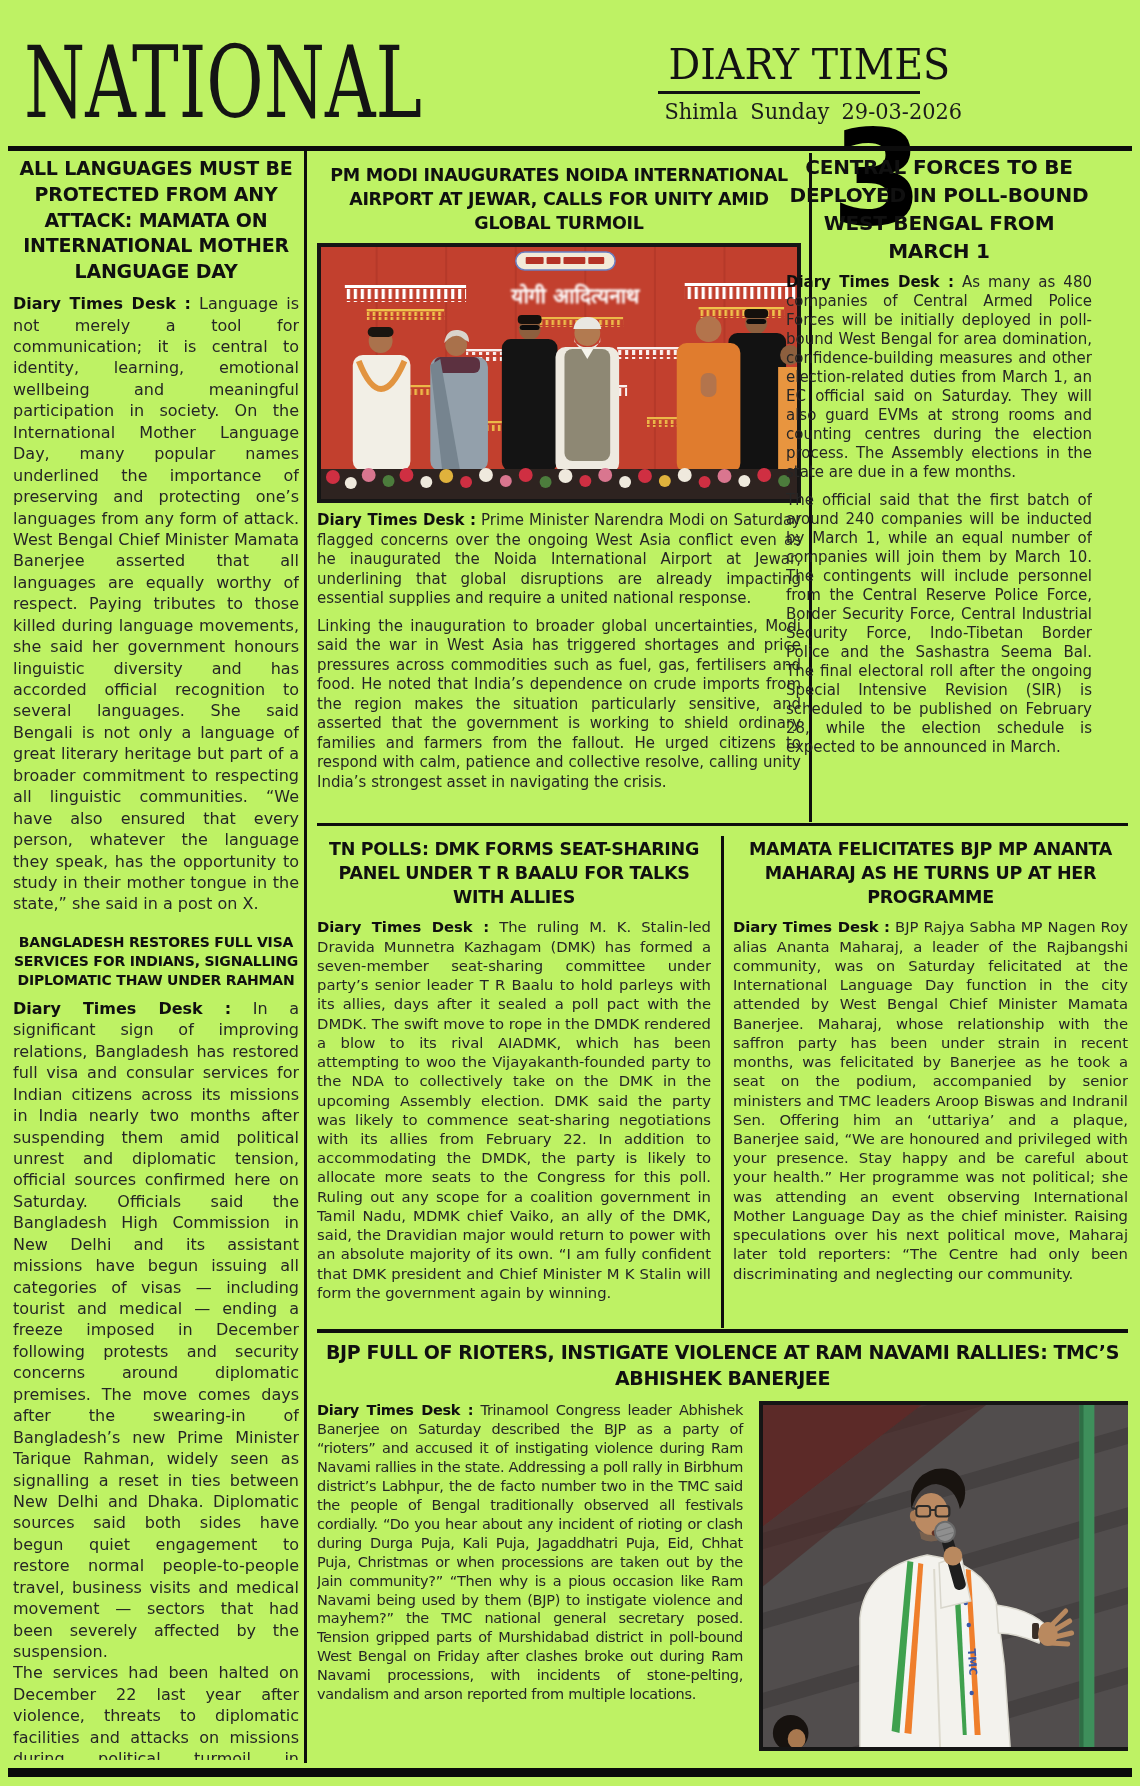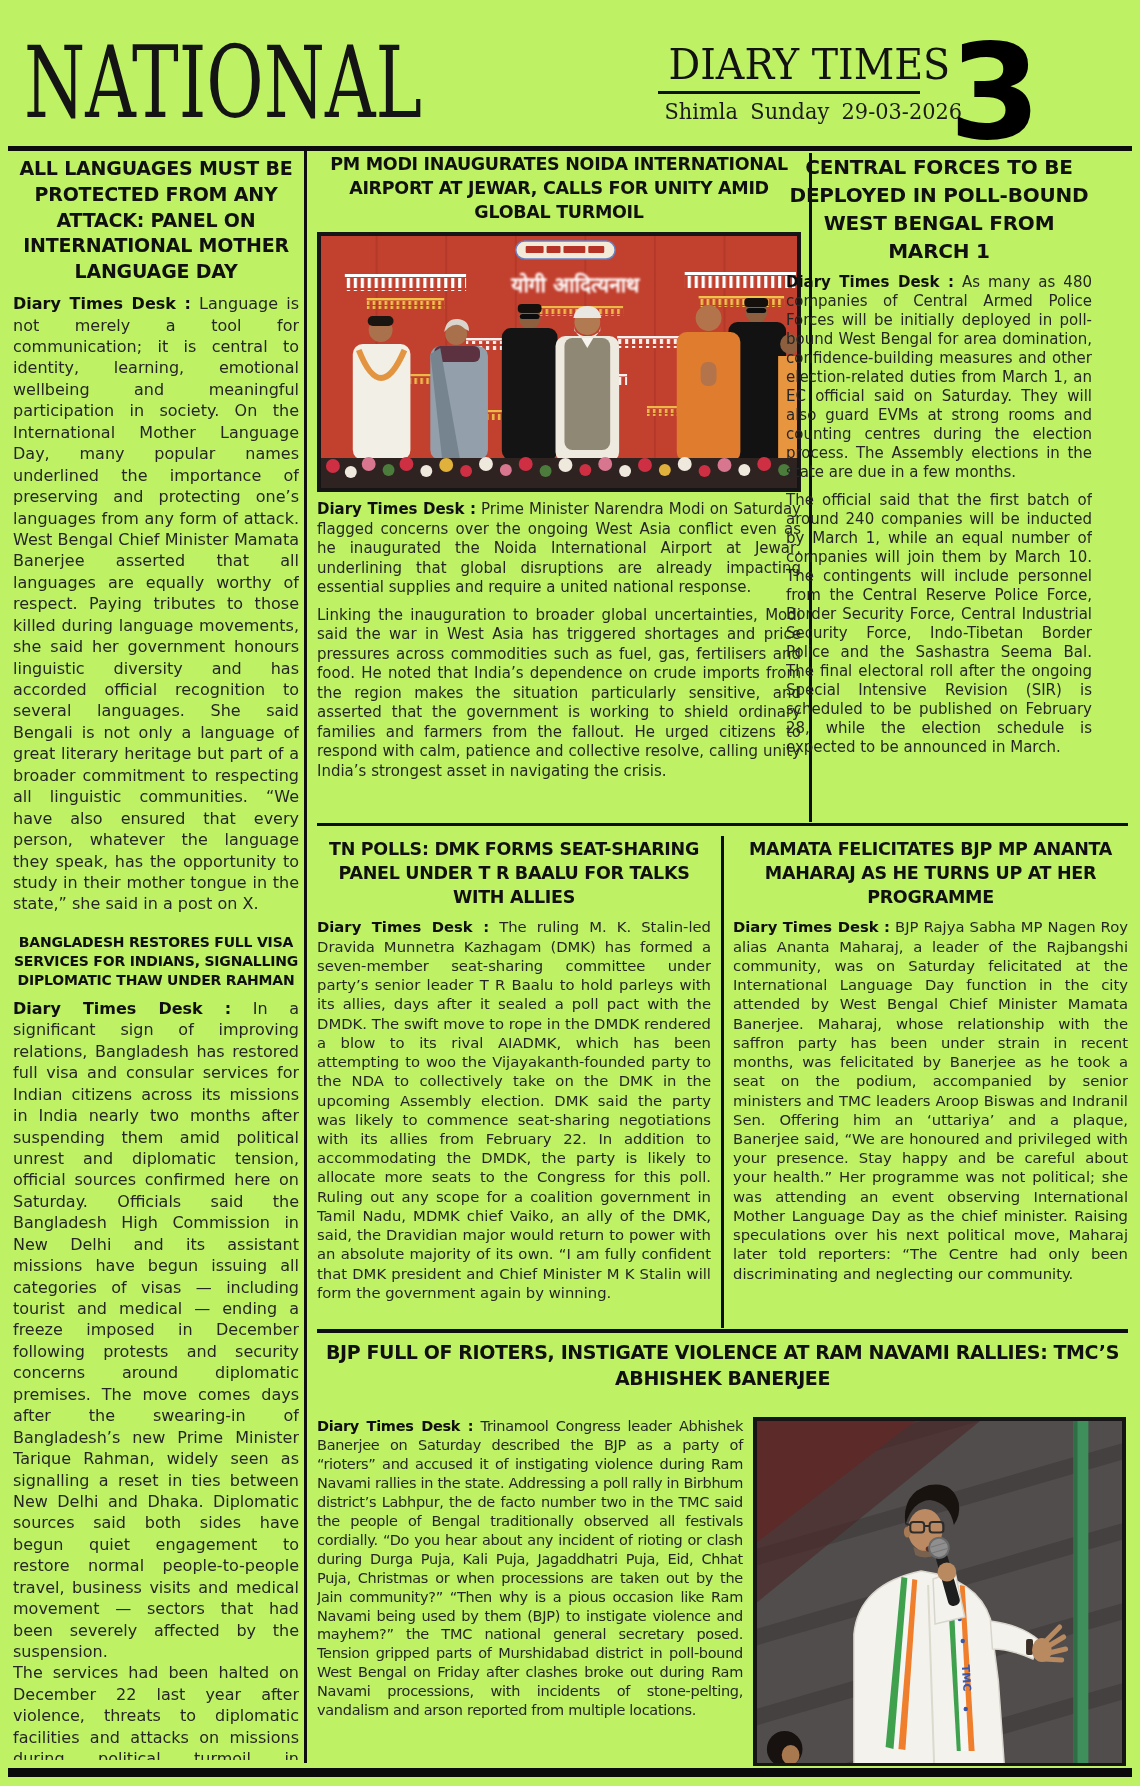--- a/index.html
+++ b/index.html
@@ -4,21 +4,21 @@
 <style>
   * { margin:0; padding:0; box-sizing:border-box; }
   html,body { background:#ffffff; }
   .page { position:relative; width:1140px; height:1786px; margin:0 auto; background:#bef264;
           font-family:"DejaVu Sans","Liberation Sans",sans-serif; color:#232323; overflow:hidden; }
 
   
   .national { position:absolute; left:24px; top:30px; font-family:"DejaVu Serif","Liberation Serif",serif;
               font-size:100px; line-height:1.05; color:#141414; transform:scaleX(.70);
               transform-origin:left top; white-space:nowrap; }
-  .mh-group { position:absolute; left:658px; top:40px; display:flex; align-items:flex-start; }
+  .mh-group { position:absolute; left:658px; top:40px; display:flex; align-items:flex-end;flex-direction:column; }
   .mh-left  { width:262px; text-align:center; }
   .mh-title { font-family:"DejaVu Serif","Liberation Serif",serif; font-size:43px; line-height:1.12;
               color:#121212; transform:scaleX(.92); transform-origin:center; white-space:nowrap; }
   .mh-rule  { height:3px; background:#121212; margin:3px 0 5px; }
   .mh-date  { font-family:"DejaVu Serif","Liberation Serif",serif; font-size:22px; color:#1b1b1b;
               transform:scaleX(.95); transform-origin:center; white-space:nowrap; }
   .mh-date span + span { margin-left:13px; }
   .mh-vbar  { width:3px; background:#111; margin:2px 12px 0 14px; }
   .mh-page  { font-size:132px; font-weight:bold; line-height:.80; color:#000; letter-spacing:-3px; }
 
@@ -29,21 +29,21 @@
   #vr-a       { left:809px; top:153px; height:669px; }
   #vr-b       { left:721px; top:836px; height:492px; }
   .hr         { position:absolute; height:3px; background:#0e0e0e; }
   #hr-a       { left:317px; top:823px; width:811px; }
   #hr-b       { left:317px; top:1329px; width:811px; height:4px; }
   .bottom-bar { position:absolute; left:8px; top:1768px; width:1124px; height:9px; background:#0a0a0a; }
 
   
   .article { position:absolute; overflow:hidden; }
   #art-left-col { left:13px;  top:156px;  width:286px; height:1604px; }
-  #art-jewar    { left:317px; top:153px;  width:484px; height:668px; }
+  #art-jewar    { left:317px; top:164px;  width:484px; height:668px; }
   #art-central  { left:786px; top:153px;  width:306px; height:668px; }
   #art-tnpolls  { left:317px; top:838px;  width:394px; height:488px; }
   #art-mamata   { left:733px; top:838px;  width:395px; height:488px; }
   #art-abhishek { left:317px; top:1340px; width:811px; height:426px; }
 
   .headline { font-weight:bold; text-align:center; color:#101010; font-size:18px; line-height:1.36; letter-spacing:-.2px; }
   #art-left-col .headline { font-size:19px; }
   #art-left-col .headline.h2 { font-size:14px; margin-top:18px; }
   #art-jewar .headline, #art-tnpolls .headline, #art-mamata .headline { font-size:17.5px; letter-spacing:-.3px; }
   #art-central .headline { font-size:20px; line-height:1.4; }
@@ -55,21 +55,21 @@
   .flush { margin-top:0; }
   #art-left-col .body { font-size:16px; line-height:1.34; }
   #art-jewar .body    { font-size:15px; line-height:1.3; }
   #art-central .body  { font-size:15px; line-height:1.27; }
   #art-tnpolls .body, #art-mamata .body { font-size:14.8px; line-height:1.3; }
   #art-abhishek .body { font-size:14.5px; line-height:1.31; letter-spacing:-.3px; margin-top:0; }
 
   .photo-frame { margin-top:8px; border:2px solid #161616; background:#999; }
   #art-jewar .photo-frame { width:484px; height:260px; }
   .photo-frame svg { display:block; width:100%; height:100%; }
-  .ab-row   { display:flex; gap:10px; margin-top:25px; }
+  .ab-row   { display:flex; gap:16px; margin-top:9px; }
   .ab-body  { width:426px; flex:none; }
   .ab-photo { width:373px; height:350px; border:2px solid #161616; flex:none; margin-top:0; background:#555; }
 </style>
 </head>
 <body>
 
 <div class="page">
 
   <div class="national">NATIONAL</div>
 
@@ -88,21 +88,21 @@
   <div class="rule-top"></div>
 
   <div class="vr" id="vr-left"></div>
   <div class="vr" id="vr-a"></div>
   <div class="vr" id="vr-b"></div>
   <div class="hr" id="hr-a"></div>
   <div class="hr" id="hr-b"></div>
   <div class="bottom-bar"></div>
 
   <section class="article" id="art-left-col">
-    <h2 class="headline">ALL LANGUAGES MUST BE PROTECTED FROM ANY ATTACK: PANEL ON INTERNATIONAL MOTHER LANGUAGE DAY</h2>
+    <h2 class="headline">ALL LANGUAGES MUST BE PROTECTED FROM ANY ATTACK: MAMATA ON INTERNATIONAL MOTHER LANGUAGE DAY</h2>
     <p class="body"><strong class="lead">Diary Times Desk :</strong> <span>Language is not merely a tool for communication; it is central to identity, learning, emotional wellbeing and meaningful participation in society. On the International Mother Language Day, many popular names underlined the importance of preserving and protecting one’s languages from any form of attack. West Bengal Chief Minister Mamata Banerjee asserted that all languages are equally worthy of respect. Paying tributes to those killed during language movements, she said her government honours linguistic diversity and has accorded official recognition to several languages. She said Bengali is not only a language of great literary heritage but part of a broader commitment to respecting all linguistic communities. “We have also ensured that every person, whatever the language they speak, has the opportunity to study in their mother tongue in the state,” she said in a post on X.</span></p>
 
     <h2 class="headline h2">BANGLADESH RESTORES FULL VISA SERVICES FOR INDIANS, SIGNALLING DIPLOMATIC THAW UNDER RAHMAN</h2>
     <p class="body"><strong class="lead">Diary Times Desk :</strong> <span>In a significant sign of improving relations, Bangladesh has restored full visa and consular services for Indian citizens across its missions in India nearly two months after suspending them amid political unrest and diplomatic tension, official sources confirmed here on Saturday. Officials said the Bangladesh High Commission in New Delhi and its assistant missions have begun issuing all categories of visas — including tourist and medical — ending a freeze imposed in December following protests and security concerns around diplomatic premises. The move comes days after the swearing-in of Bangladesh’s new Prime Minister Tarique Rahman, widely seen as signalling a reset in ties between New Delhi and Dhaka. Diplomatic sources said both sides have begun quiet engagement to restore normal people-to-people travel, business visits and medical movement — sectors that had been severely affected by the suspension.</span></p>
     <p class="body flush">The services had been halted on December 22 last year after violence, threats to diplomatic facilities and attacks on missions during political turmoil in Bangladesh. With the political transition in Dhaka now complete, officials expect a thaw in ties. Prime Minister Narendra Modi had earlier.</p>
   </section>
 
   <section class="article" id="art-jewar">
     <h2 class="headline">PM MODI INAUGURATES NOIDA INTERNATIONAL AIRPORT AT JEWAR, CALLS FOR UNITY AMID GLOBAL TURMOIL</h2>
 

